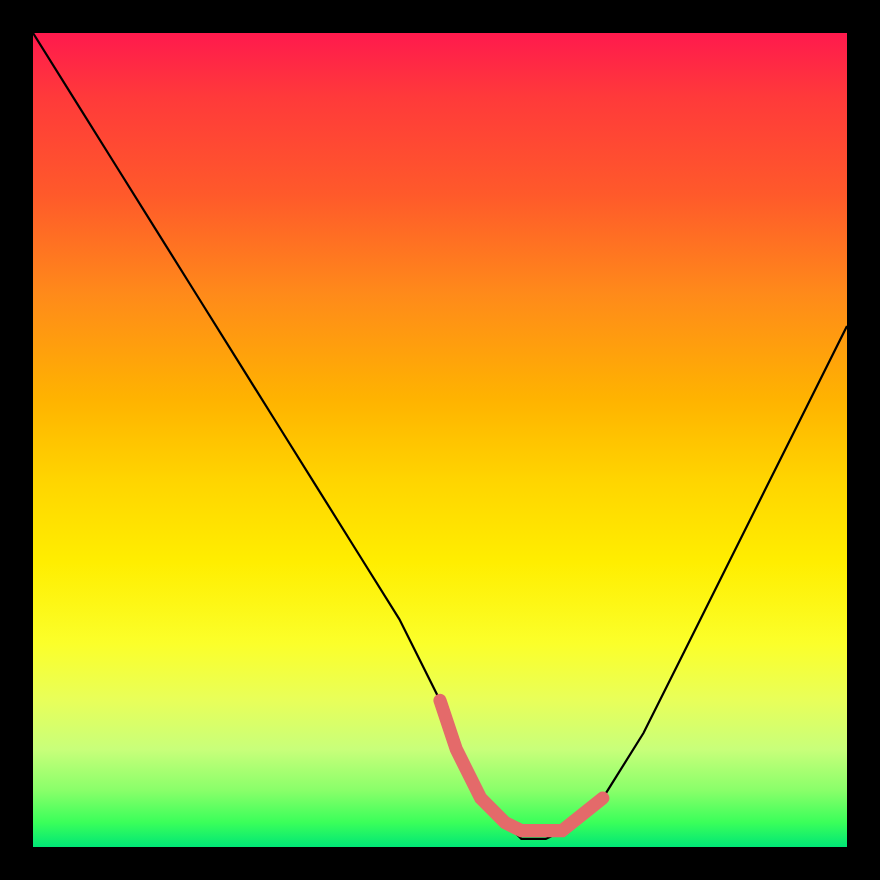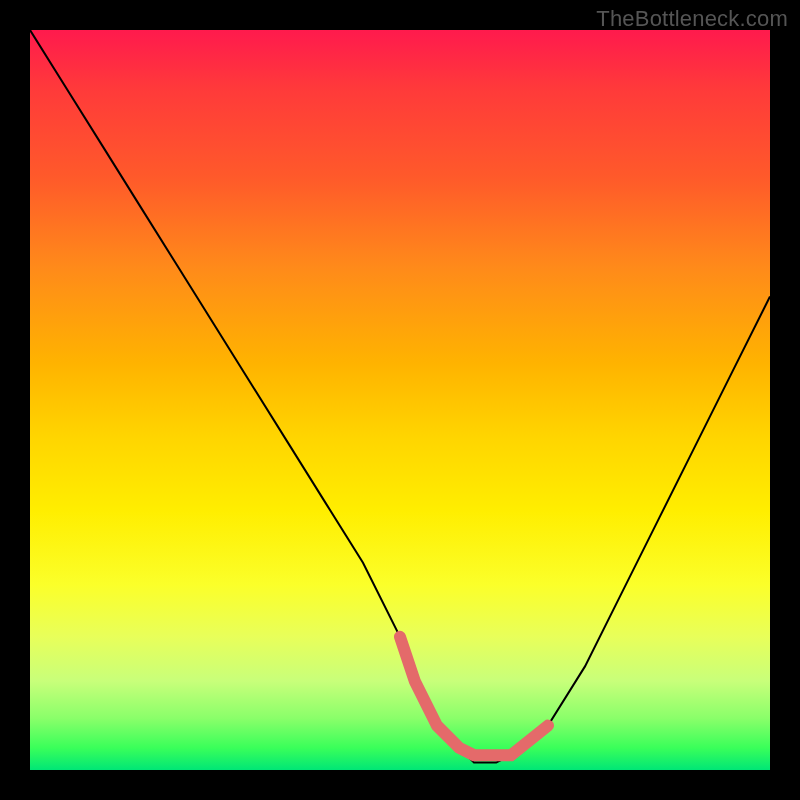--- a/index.html
+++ b/index.html
@@ -65,20 +65,19 @@
     fill: none;
     stroke: #e46a6a;
     stroke-width: 12;
     stroke-linecap: round;
   }
 </style>
 </head>
 <body>
 
 <div class="frame">
-  <div class="watermark">TheBottleneck.com</div>
   <div class="plot-area">
     <svg class="overlay" viewBox="0 0 740 740" preserveAspectRatio="none">
       <path id="curve-path" class="curve" d="M0.0 0.0 L37.0 59.2 L74.0 118.4 L111.0 177.6 L148.0 236.8 L185.0 296.0 L222.0 355.2 L259.0 414.4 L296.0 473.6 L333.0 532.8 L370.0 606.8 L384.8 651.2 L407.0 695.6 L429.2 717.8 L444.0 732.6 L466.2 732.6 L481.0 725.2 L518.0 695.6 L555.0 636.4 L592.0 562.4 L629.0 488.4 L666.0 414.4 L703.0 340.4 L740.0 266.4"></path>
       <path id="valley-path" class="valley" d="M370.0 606.8 L384.8 651.2 L407.0 695.6 L429.2 717.8 L444.0 725.2 L466.2 725.2 L481.0 725.2 L518.0 695.6"></path>
     </svg>
   </div>
 </div>
 
 </body></html>

